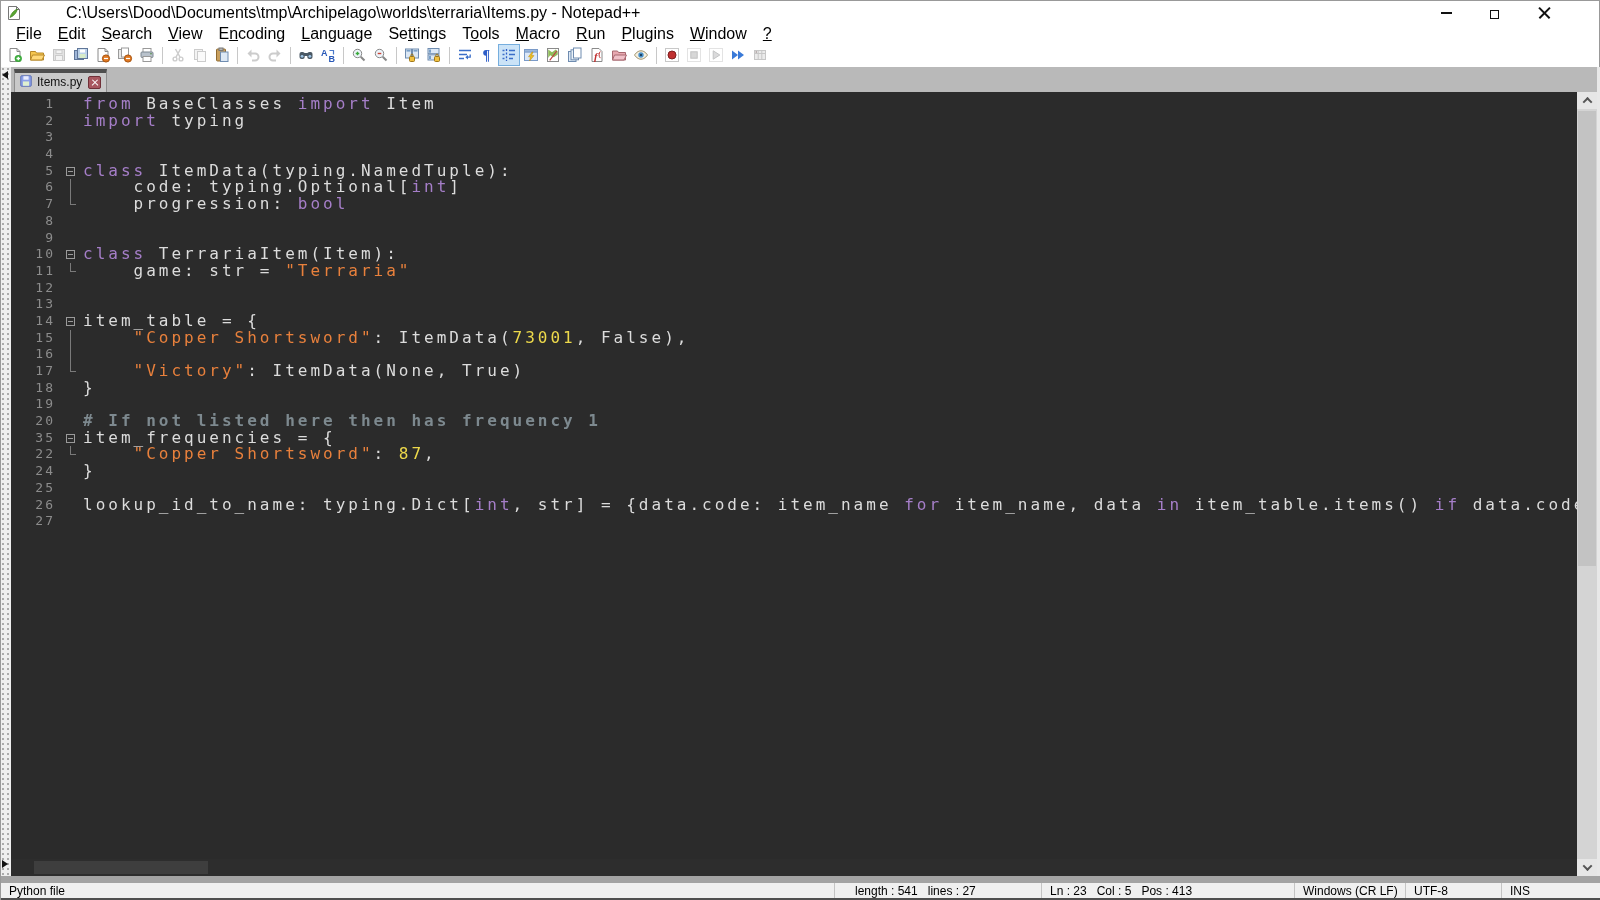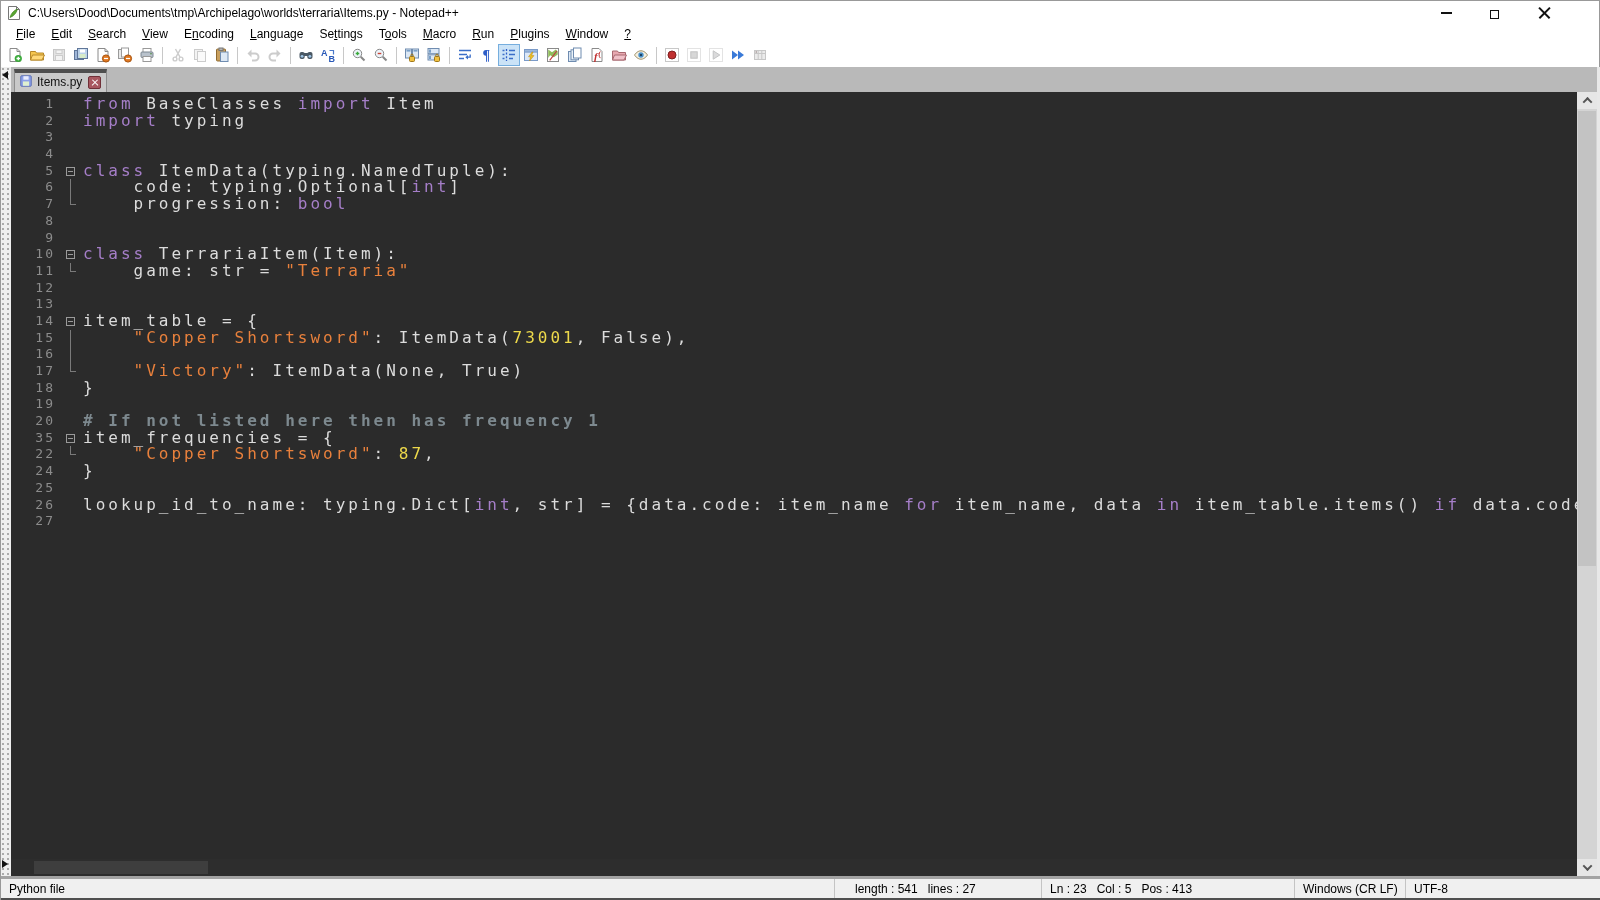--- a/index.html
+++ b/index.html
@@ -3,33 +3,33 @@
 <meta charset="utf-8">
 <style>
   * { margin:0; padding:0; box-sizing:border-box; }
   html,body { width:1600px; height:900px; overflow:hidden; }
   body { font-family:"Liberation Sans", sans-serif; background:#fff; }
   .window { position:relative; width:1600px; height:900px; background:#fff; border:1px solid #999; }
 
   
   .titlebar { position:absolute; left:0; top:0; width:100%; height:24px; background:#fff; display:flex; align-items:center; }
   .titlebar .appicon { width:16px; height:16px; margin:0 6px 0 5px; flex:0 0 auto; }
-  .titlebar .title { font-size:12px; color:#000; white-space:pre; }
+  .titlebar .title { font-size:16px; color:#000; white-space:pre;margin-left:38px; }
   .wincontrols { position:absolute; right:30px; top:0; height:24px; display:flex; }
   .winbtn { width:49px; height:24px; display:flex; align-items:center; justify-content:center; }
   .g-min { width:11px; height:1.5px; background:#111; }
   .g-restore { position:relative; width:9px; height:9px; border:1.2px solid #111; background:#fff; margin-top:2px; margin-left:-2px; }
   .g-restore::before { content:""; position:absolute; left:2px; top:-4.5px; width:9px; height:9px; border:1.2px solid #111; z-index:-1; }
   .g-close { position:relative; width:13px; height:13px; }
   .g-close::before,.g-close::after { content:""; position:absolute; left:-1px; top:5.5px; width:15px; height:1.5px; background:#111; }
   .g-close::before { transform:rotate(45deg); } .g-close::after { transform:rotate(-45deg); }
 
   
   .menubar { position:absolute; left:0; top:24px; width:100%; height:18px; background:#fff; display:flex; align-items:center; padding-left:7px; }
-  .menuitem { font-size:12px; color:#000; padding:1px 8px; white-space:pre; }
+  .menuitem { font-size:16px; color:#000; padding:1px 8px; white-space:pre; }
   .menuitem .mn { text-decoration:underline; }
 
   
   .toolbar { position:absolute; left:0; top:42px; width:100%; height:24px; background:#fff; display:flex; align-items:center; padding-left:3px; }
   .tgroup { display:flex; align-items:center; }
   .tsep { width:1px; height:17px; background:#c8c8c8; margin:0 4px; }
   .tbtn { width:22px; height:22px; display:flex; align-items:center; justify-content:center; border:1px solid transparent; }
   .tbtn svg { width:16px; height:16px; display:block; }
   .tbtn.disabled { opacity:.5; filter:grayscale(80%); }
   .tbtn.active { background:#cbe3f7; border:1px solid #76aede; }
@@ -73,21 +73,21 @@
   .vscroll { position:absolute; left:1576px; top:91px; width:20px; height:784px; background:#d4d4d4; }
   .vbtn { position:absolute; left:0; width:20px; height:17px; background:#e6e6e6; display:flex; align-items:center; justify-content:center; }
   .vbtn.up { top:0; } .vbtn.down { bottom:0; }
   .chev { width:7px; height:7px; border-left:2px solid #555; border-top:2px solid #555; }
   .chev.up { transform:rotate(45deg) translate(1px,1px); }
   .chev.down { transform:rotate(225deg) translate(1px,1px); }
   .vthumb { position:absolute; left:1px; top:19px; width:18px; height:455px; background:#c3c3c3; }
   .frame-right { position:absolute; left:1596px; top:66px; width:4px; height:809px; background:#e8e8e8; }
 
   
-  .statusbar { position:absolute; left:0; top:875px; width:1600px; height:22px; background:#f0f0f0; border-top:3px solid #a3a3a3; display:flex; align-items:flex-start; font-size:12px; color:#000; }
+  .statusbar { position:absolute; left:0; top:875px; width:1600px; height:22px; background:#f0f0f0; border-top:7px solid #a3a3a3; display:flex; align-items:flex-end; font-size:12px; color:#000; }
   .sseg { height:100%; display:flex; align-items:center; padding-left:8px; white-space:pre; border-left:1px solid #c4c4c4; }
   .sseg.first { border-left:none; flex:1 1 auto; }
   .w-len { flex:0 0 207px;padding-left:20px; } .w-pos { flex:0 0 253px; } .w-eol { flex:0 0 111px; } .w-enc { flex:0 0 96px; } .w-ins { flex:0 0 100px;margin-top:44px; }
   .bottomedge { position:absolute; left:0; top:897px; width:1600px; height:3px; background:#4f4f4f; }
 </style>
 </head>
 <body>
 
 <div class="window">
 

